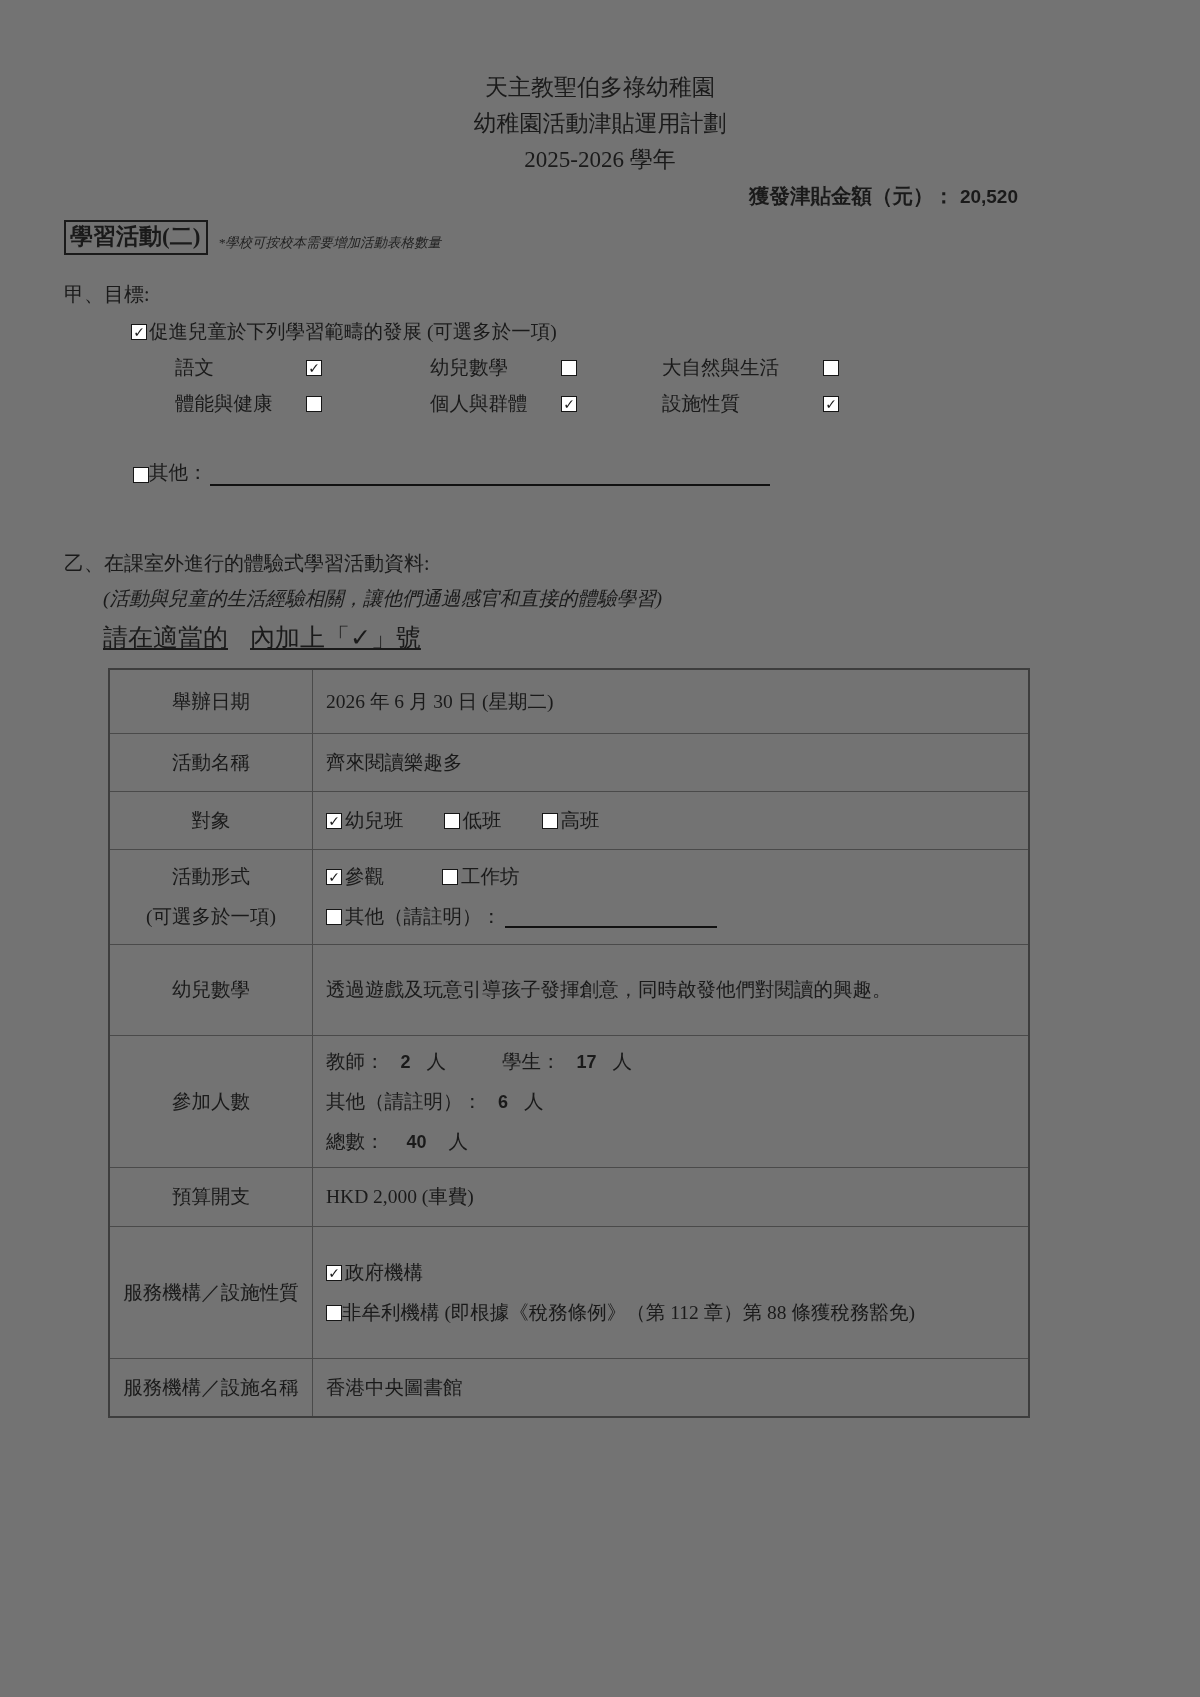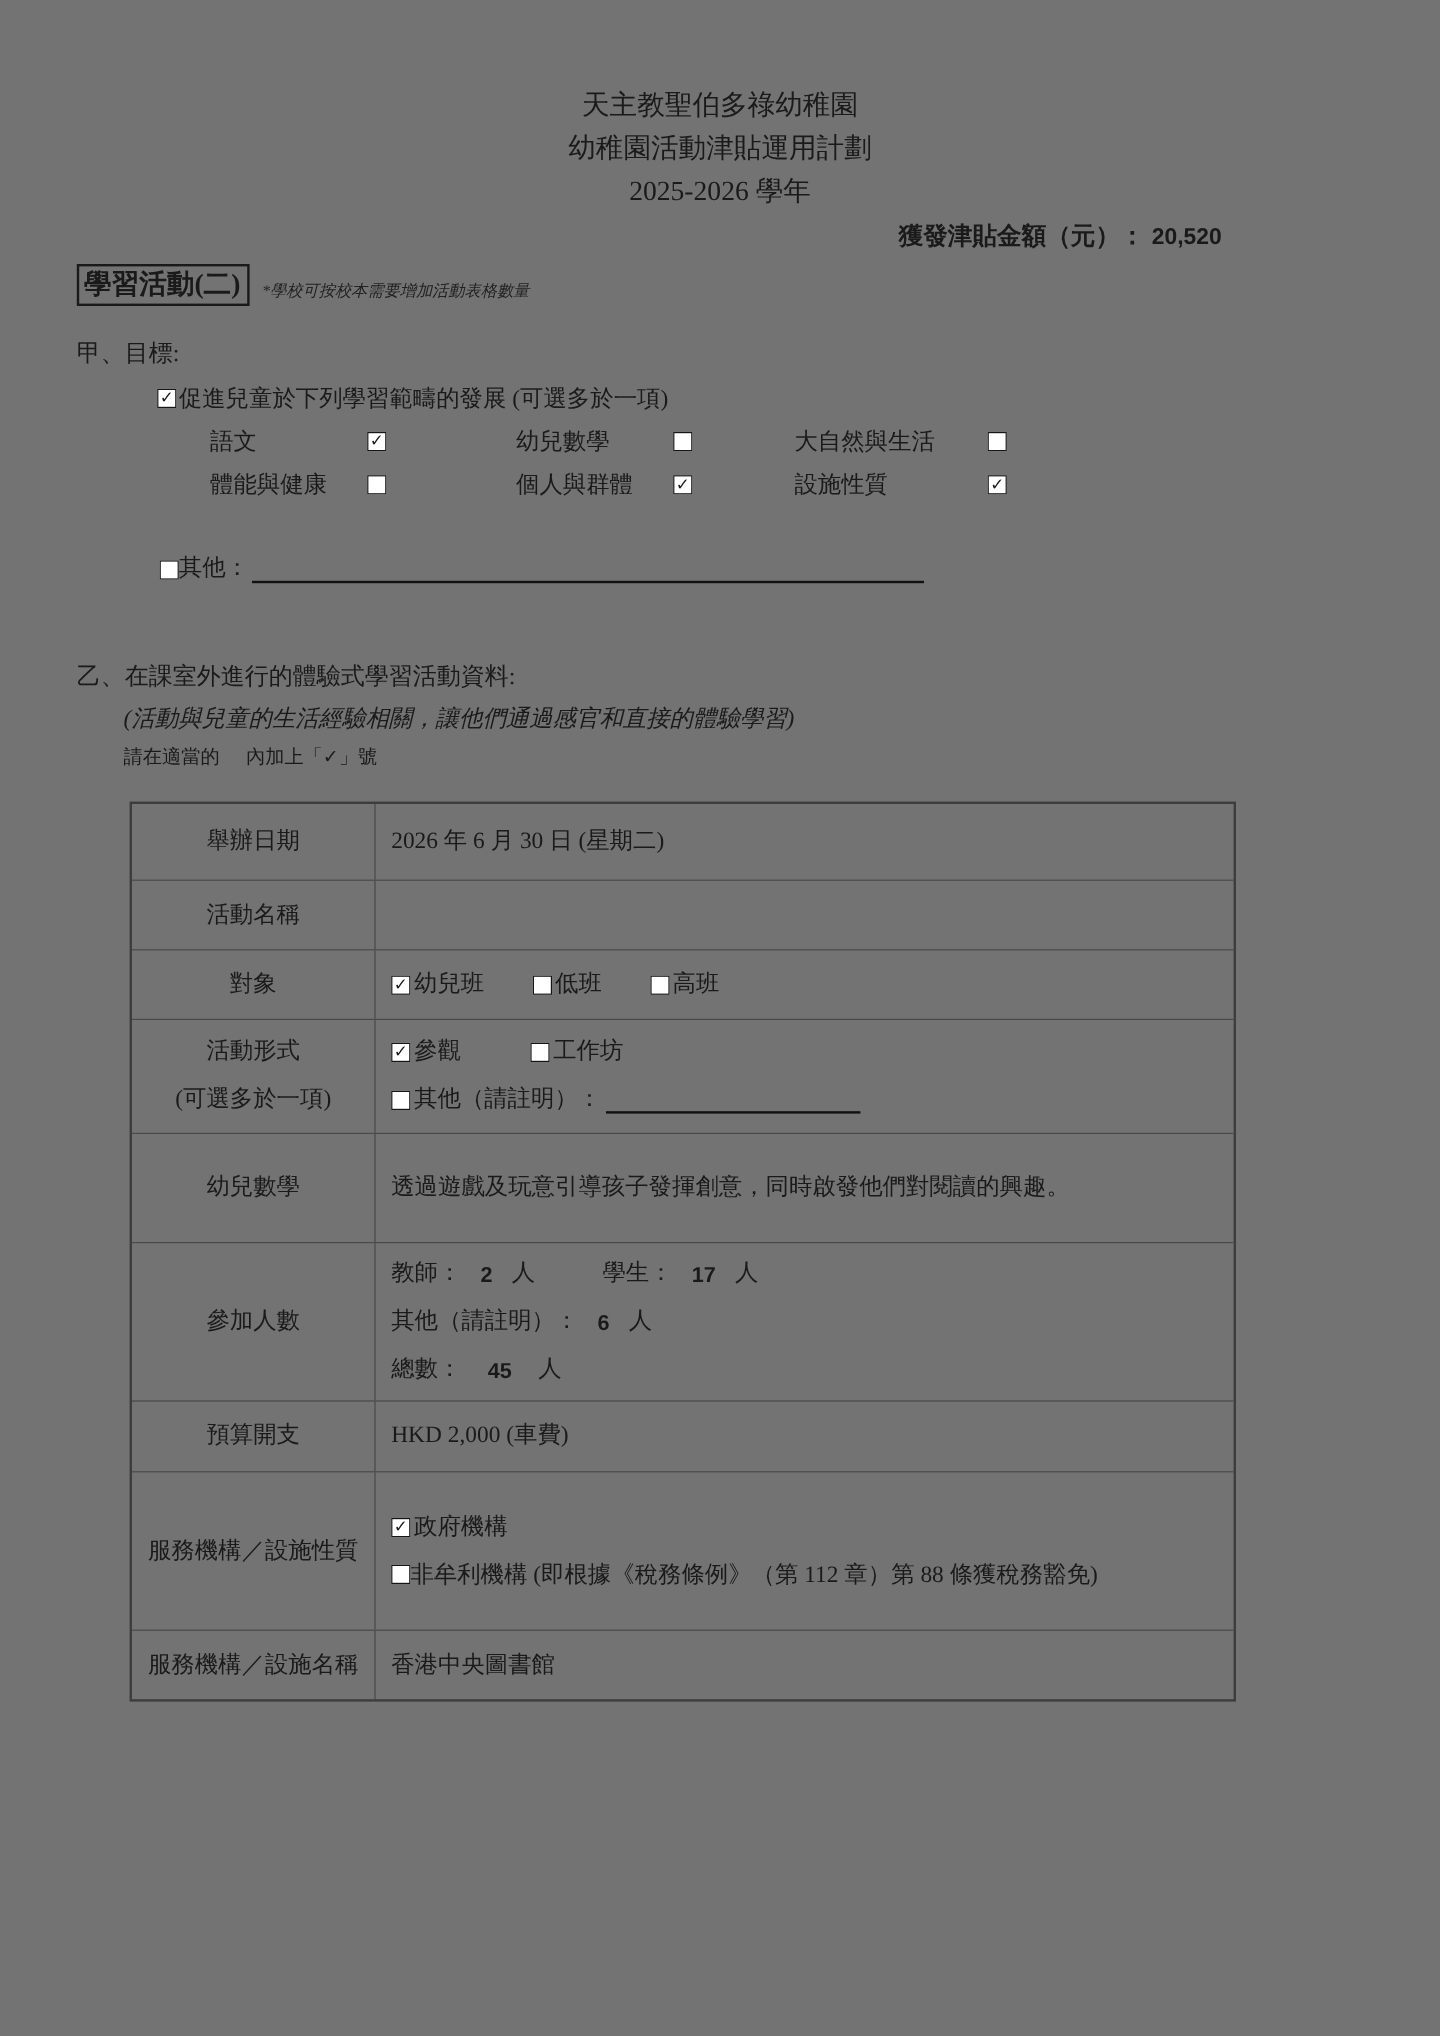--- a/index.html
+++ b/index.html
@@ -45,21 +45,21 @@
   .domain-cell.c1{width:147px;margin-right:108px;}
   .domain-cell.c2{width:147px;margin-right:85px;}
   .domain-cell.c3{width:177px;}
   .other-line{margin:42px 0 0 133px;display:flex;align-items:flex-end;}
   .other-line .cb{margin-bottom:3px;}
   .blank{display:inline-block;border-bottom:2px solid #111;height:1em;}
   .blank-long{width:560px;margin-left:2px;}
   
   .partb-heading{margin:64px 0 0 64px;font-size:20px;}
   .partb-note{margin:8px 0 0 103px;font-style:italic;font-size:19.5px;}
-  .partb-instruction{margin:9px 0 0 103px;font-size:16px;display:flex;align-items:center;}
+  .partb-instruction{margin:9px 0 0 103px;font-size:25px;display:flex;align-items:center;text-decoration:underline;}
   .spacer-box{display:inline-block;width:22px;height:1px;}
   
   .form-table{
     position:absolute;left:108px;top:668px;width:922px;
     border:2px solid #3d3d3d;box-sizing:border-box;
   }
   .t-row{display:flex;border-top:1.7px solid #4a4a4a;}
   .t-row:first-child{border-top:none;}
   .t-label{
     width:203px;flex:none;border-right:1.7px solid #4a4a4a;box-sizing:border-box;
@@ -166,20 +166,23 @@
 
     <div class="t-row r-date">
       <div class="t-label">舉辦日期</div>
       <div class="t-value">
           <span>2026 年  6 月  30 日  (星期二)</span>
         </div>
     </div>
 
     <div class="t-row r-name">
       <div class="t-label">活動名稱</div>
+      <div class="t-value">
+          <span>齊來閱讀樂趣多</span>
+        </div>
     </div>
 
     <div class="t-row r-target">
       <div class="t-label">對象</div>
       <div class="t-value">
         <span class="vline">
           <span class="opt gap-sm">
             <span class="cb checked">✓</span>
             <span>幼兒班</span>
           </span>
@@ -240,21 +243,21 @@
           <span class="num pnum">17</span>
           <span>人</span>
         </div>
         <div class="vline">
           <span>其他（請註明）：</span>
           <span class="num pnum">6</span>
           <span>人</span>
         </div>
         <div class="vline">
           <span>總數：</span>
-          <span class="num pnum" style="margin:0 22px;">45</span>
+          <span class="num pnum" style="margin:0 22px;">40</span>
           <span>人</span>
         </div>
       </div>
     </div>
 
     <div class="t-row r-budget">
       <div class="t-label">預算開支</div>
       <div class="t-value">
           <span>HKD 2,000 (車費)</span>
         </div>

